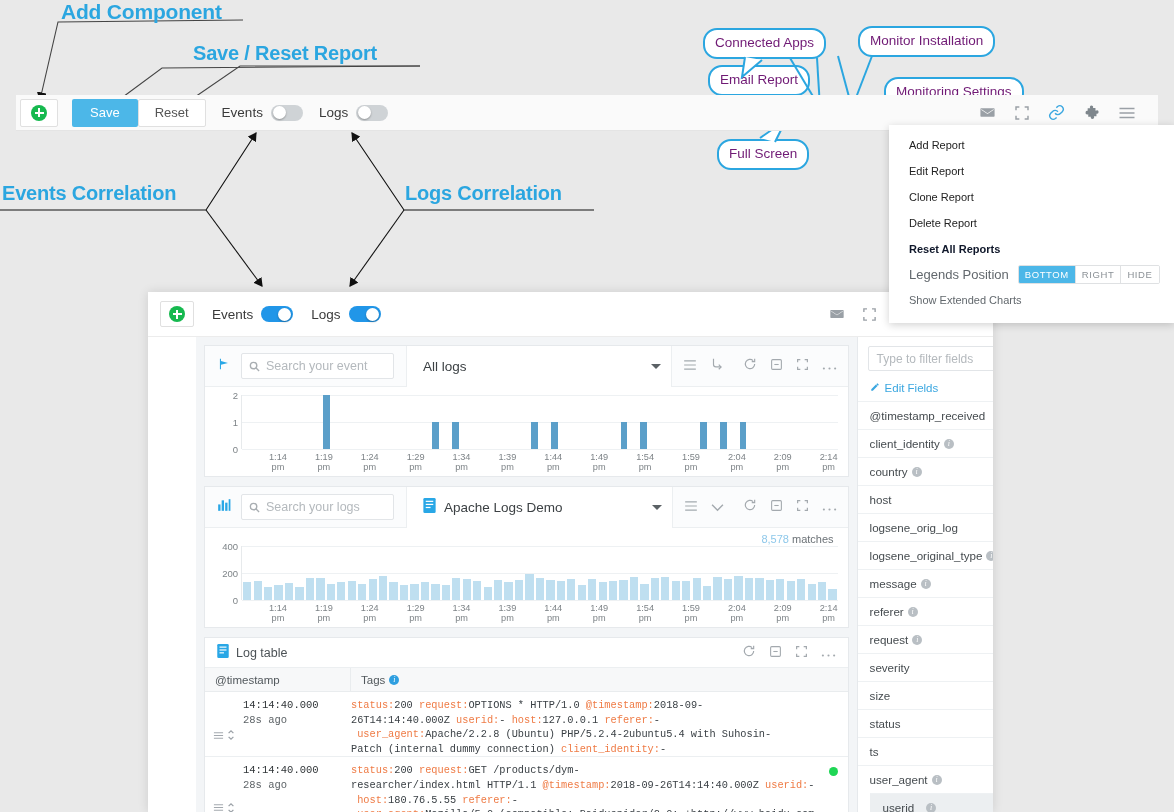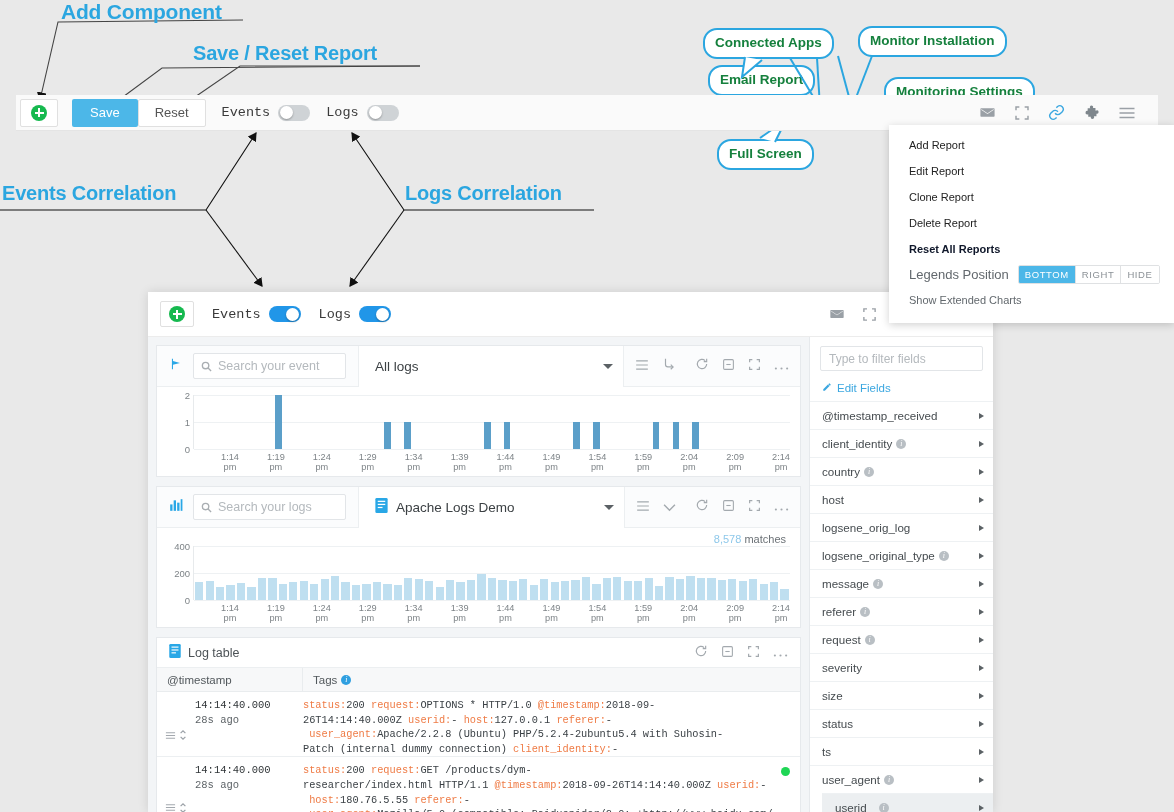--- a/index.html
+++ b/index.html
@@ -14,22 +14,22 @@
 
   
   .anno { position:absolute; color:#2ba6e0; font-weight:bold; letter-spacing:-0.2px; white-space:nowrap; }
   .anno-lines { position:absolute; inset:0; pointer-events:none; }
 
   .callout {
     position:absolute;
     border:2px solid #2ba6e0;
     border-radius:14px;
     background:#fff;
-    color:#15803d;
-    font-weight:bold;
+    color:#701a75;
+    font-weight:normal;
     font-size:13.5px;
     padding:5px 10px 6px 10px;
     white-space:nowrap;
     line-height:1.15;
   }
 
   
   .outer-toolbar{
     position:absolute; left:16px; top:95px; width:1142px; height:36px;
     background:#fafafa; border-bottom:1px solid #e4e4e4;
@@ -44,21 +44,21 @@
   .plus-ico:before{left:3.5px;top:7px;width:9px;height:2px;}
   .plus-ico:after{top:3.5px;left:7px;height:9px;width:2px;}
   .btn-save{
     height:28px;background:#4cb7e8;color:#fff;border:none;border-radius:2px;
     padding:0 18px;font-size:13px;margin-left:14px;font-family:inherit;
   }
   .btn-reset{
     height:28px;background:#fff;color:#555;border:1px solid #e0e0e0;border-radius:2px;
     padding:0 16px;font-size:13px;font-family:inherit;
   }
-  .tg-label{font-size:13.5px;color:#3a3a3a;margin-left:16px;font-family:Liberation Mono, monospace;}
+  .tg-label{font-size:13.5px;color:#3a3a3a;margin-left:16px;}
   .toggle{
     width:32px;height:16px;border-radius:9px;background:#cfd3d6;position:relative;margin-left:8px;display:inline-block;flex:none;
   }
   .toggle .knob{position:absolute;top:1.5px;left:2px;width:13px;height:13px;border-radius:50%;background:#fff;box-shadow:0 1px 2px rgba(0,0,0,.3);}
   .toggle.on{background:#2196e8;}
   .toggle.on .knob{left:17px;}
   .tb-spacer{flex:1;}
   .tb-icons{display:flex;align-items:center;gap:18px;margin-right:22px;color:#9aa0a6;}
   .tb-icons svg{display:block;}
 
@@ -83,21 +83,21 @@
     background:#fff;box-shadow:0 0 10px rgba(0,0,0,.12);
     overflow:hidden;
   }
   .app-head{
     height:45px;border-bottom:1px solid #ececec;display:flex;align-items:center;padding-left:12px;background:#fff;
   }
   .app-head .tb-plus{margin-left:0;width:34px;height:26px;}
   .app-head .tg-label{margin-left:18px;font-size:13.5px;}
   .app-head .tb-icons{gap:17px;margin-right:16px;}
 
-  .app-body{display:flex;height:475px;}
+  .app-body{display:flex;height:475px;padding-left:48px;}
   .app-main{width:661px;background:#f3f5f7;padding:8px 8px 0 8px;}
   .card{background:#fff;border:1px solid #e6e9ec;margin-bottom:9px;}
   .card-hd{display:flex;align-items:center;height:41px;border-bottom:1px solid #eceff1;background:#fbfcfd;}
   .flag-ico{margin:0 10px 0 12px;flex:none;}
   .search-box{
     width:153px;height:26px;border:1px solid #e2e5e8;border-radius:2px;background:#fff;
     display:flex;align-items:center;gap:6px;padding:0 7px;color:#b4b9bd;font-size:12.5px;
   }
   .sel{
     flex:1;display:flex;align-items:center;height:41px;border-left:1px solid #eceff1;margin-left:12px;

